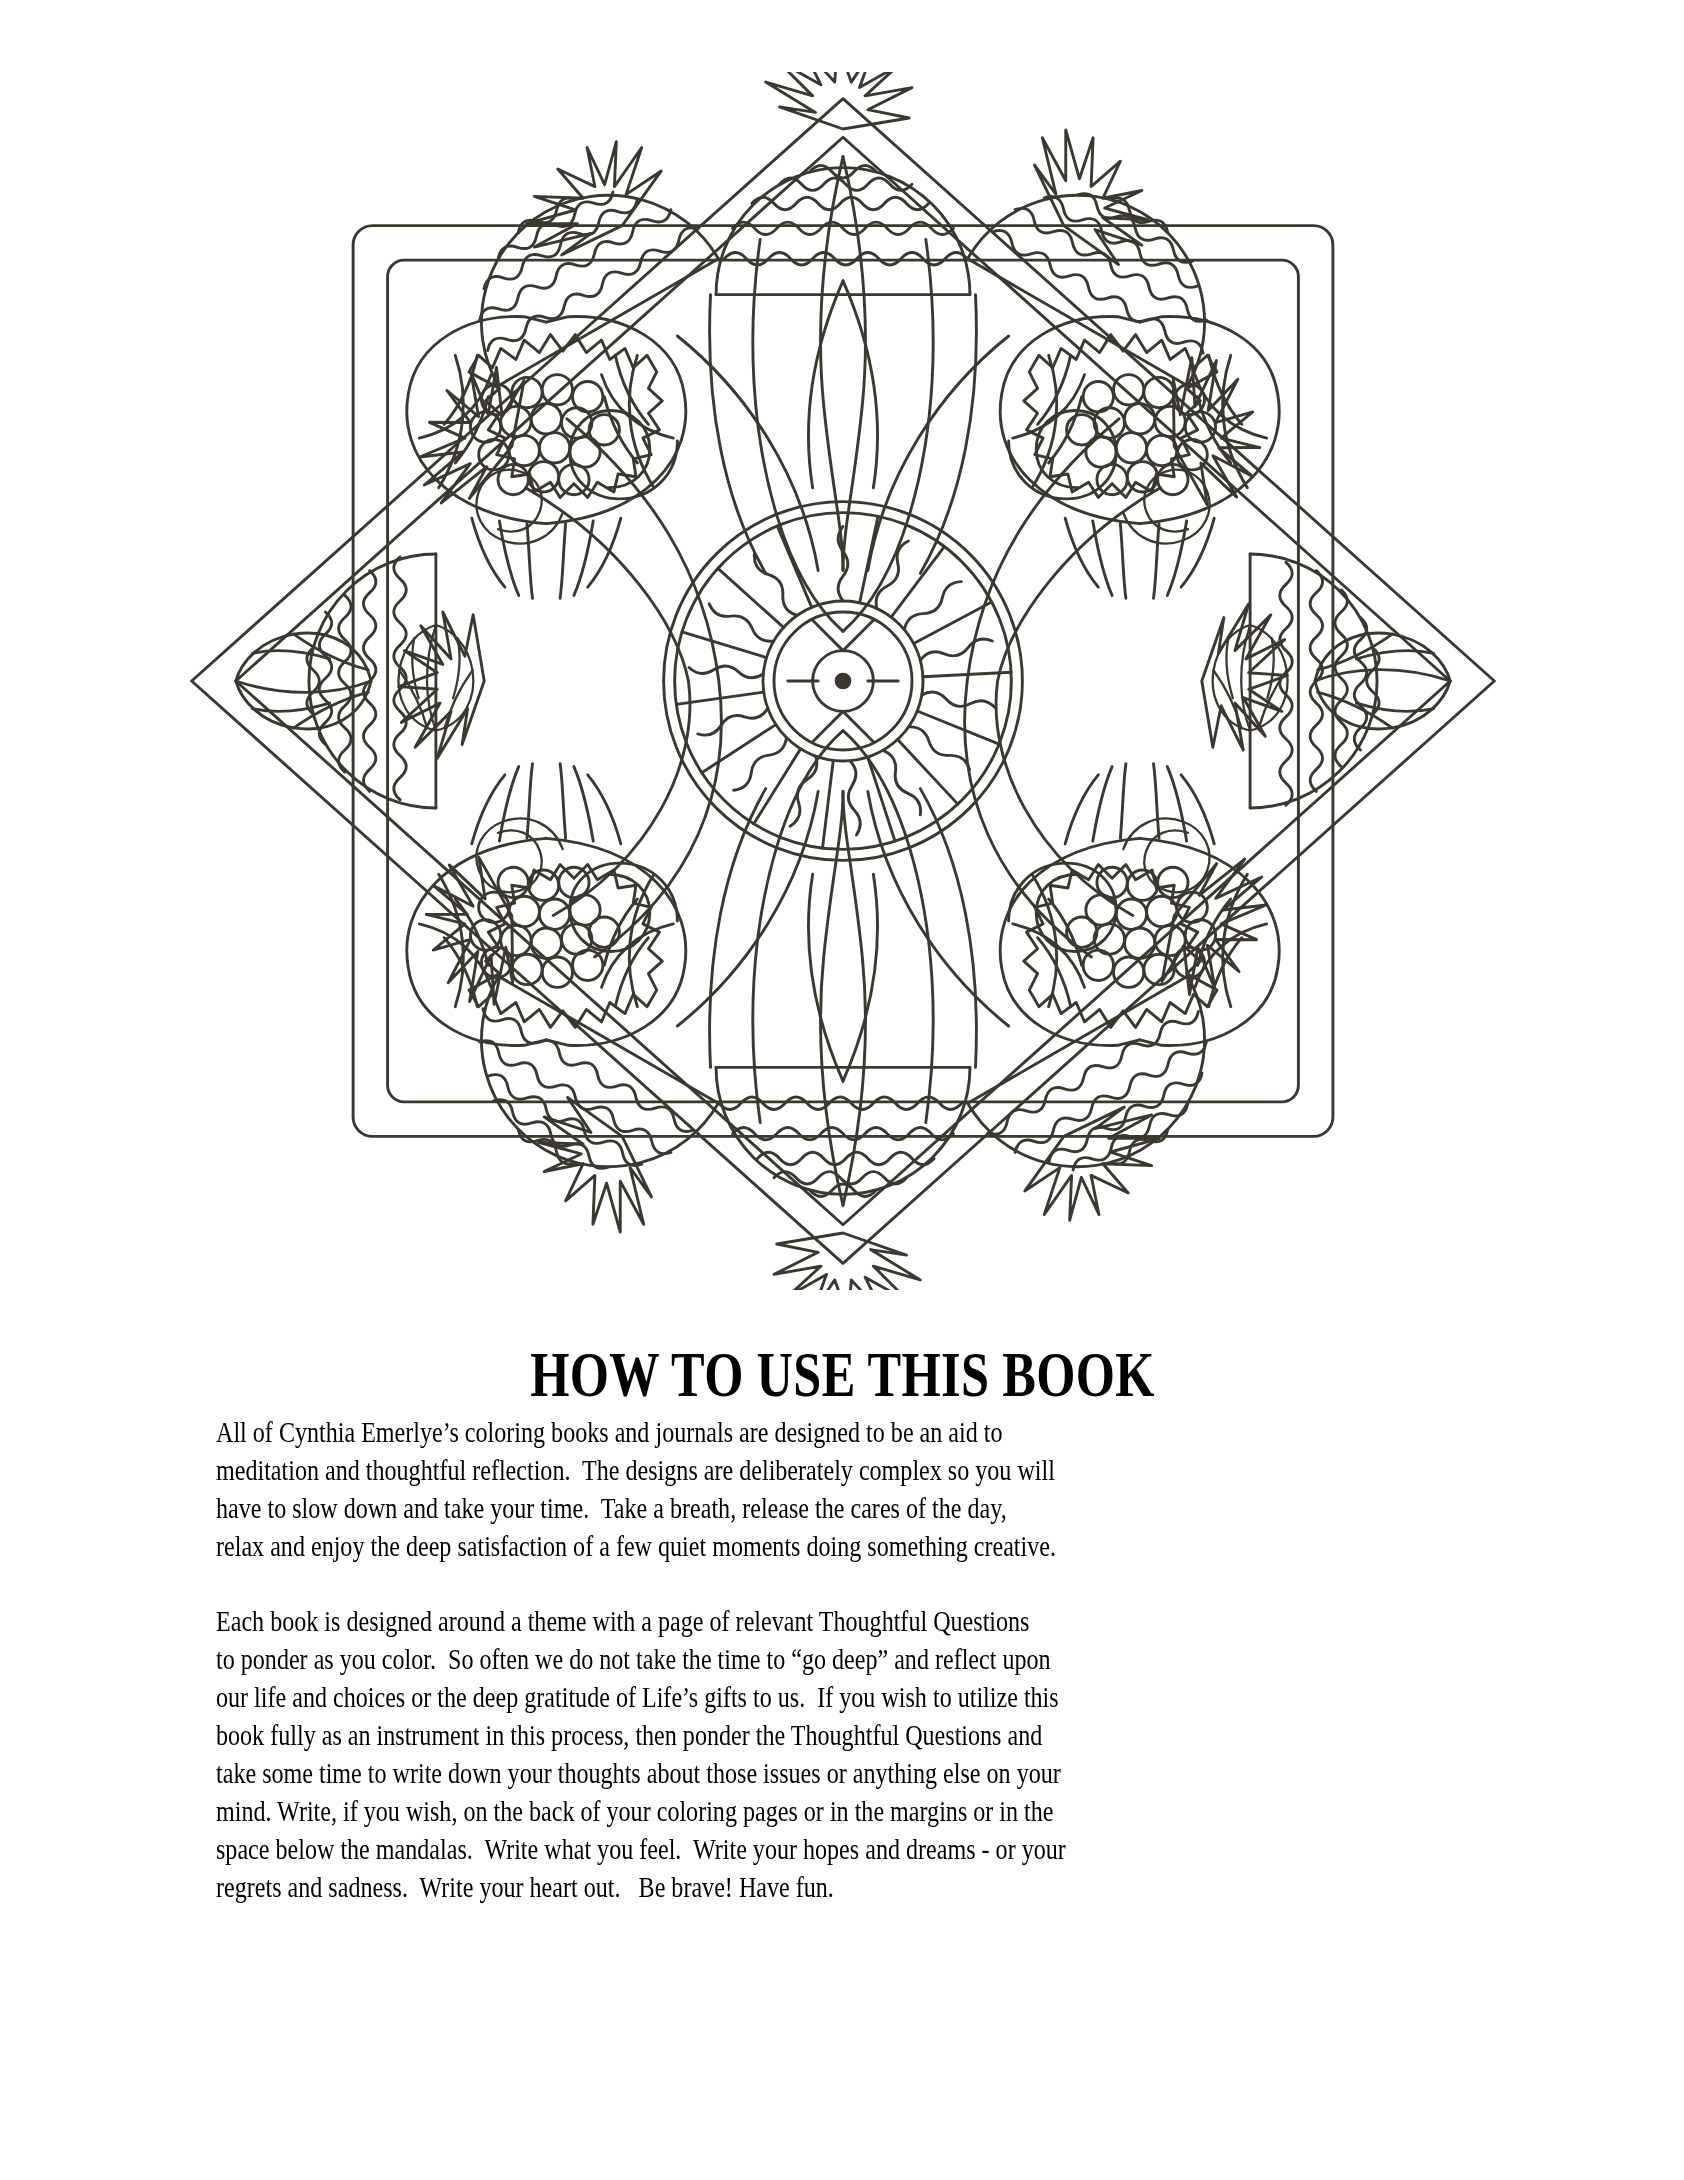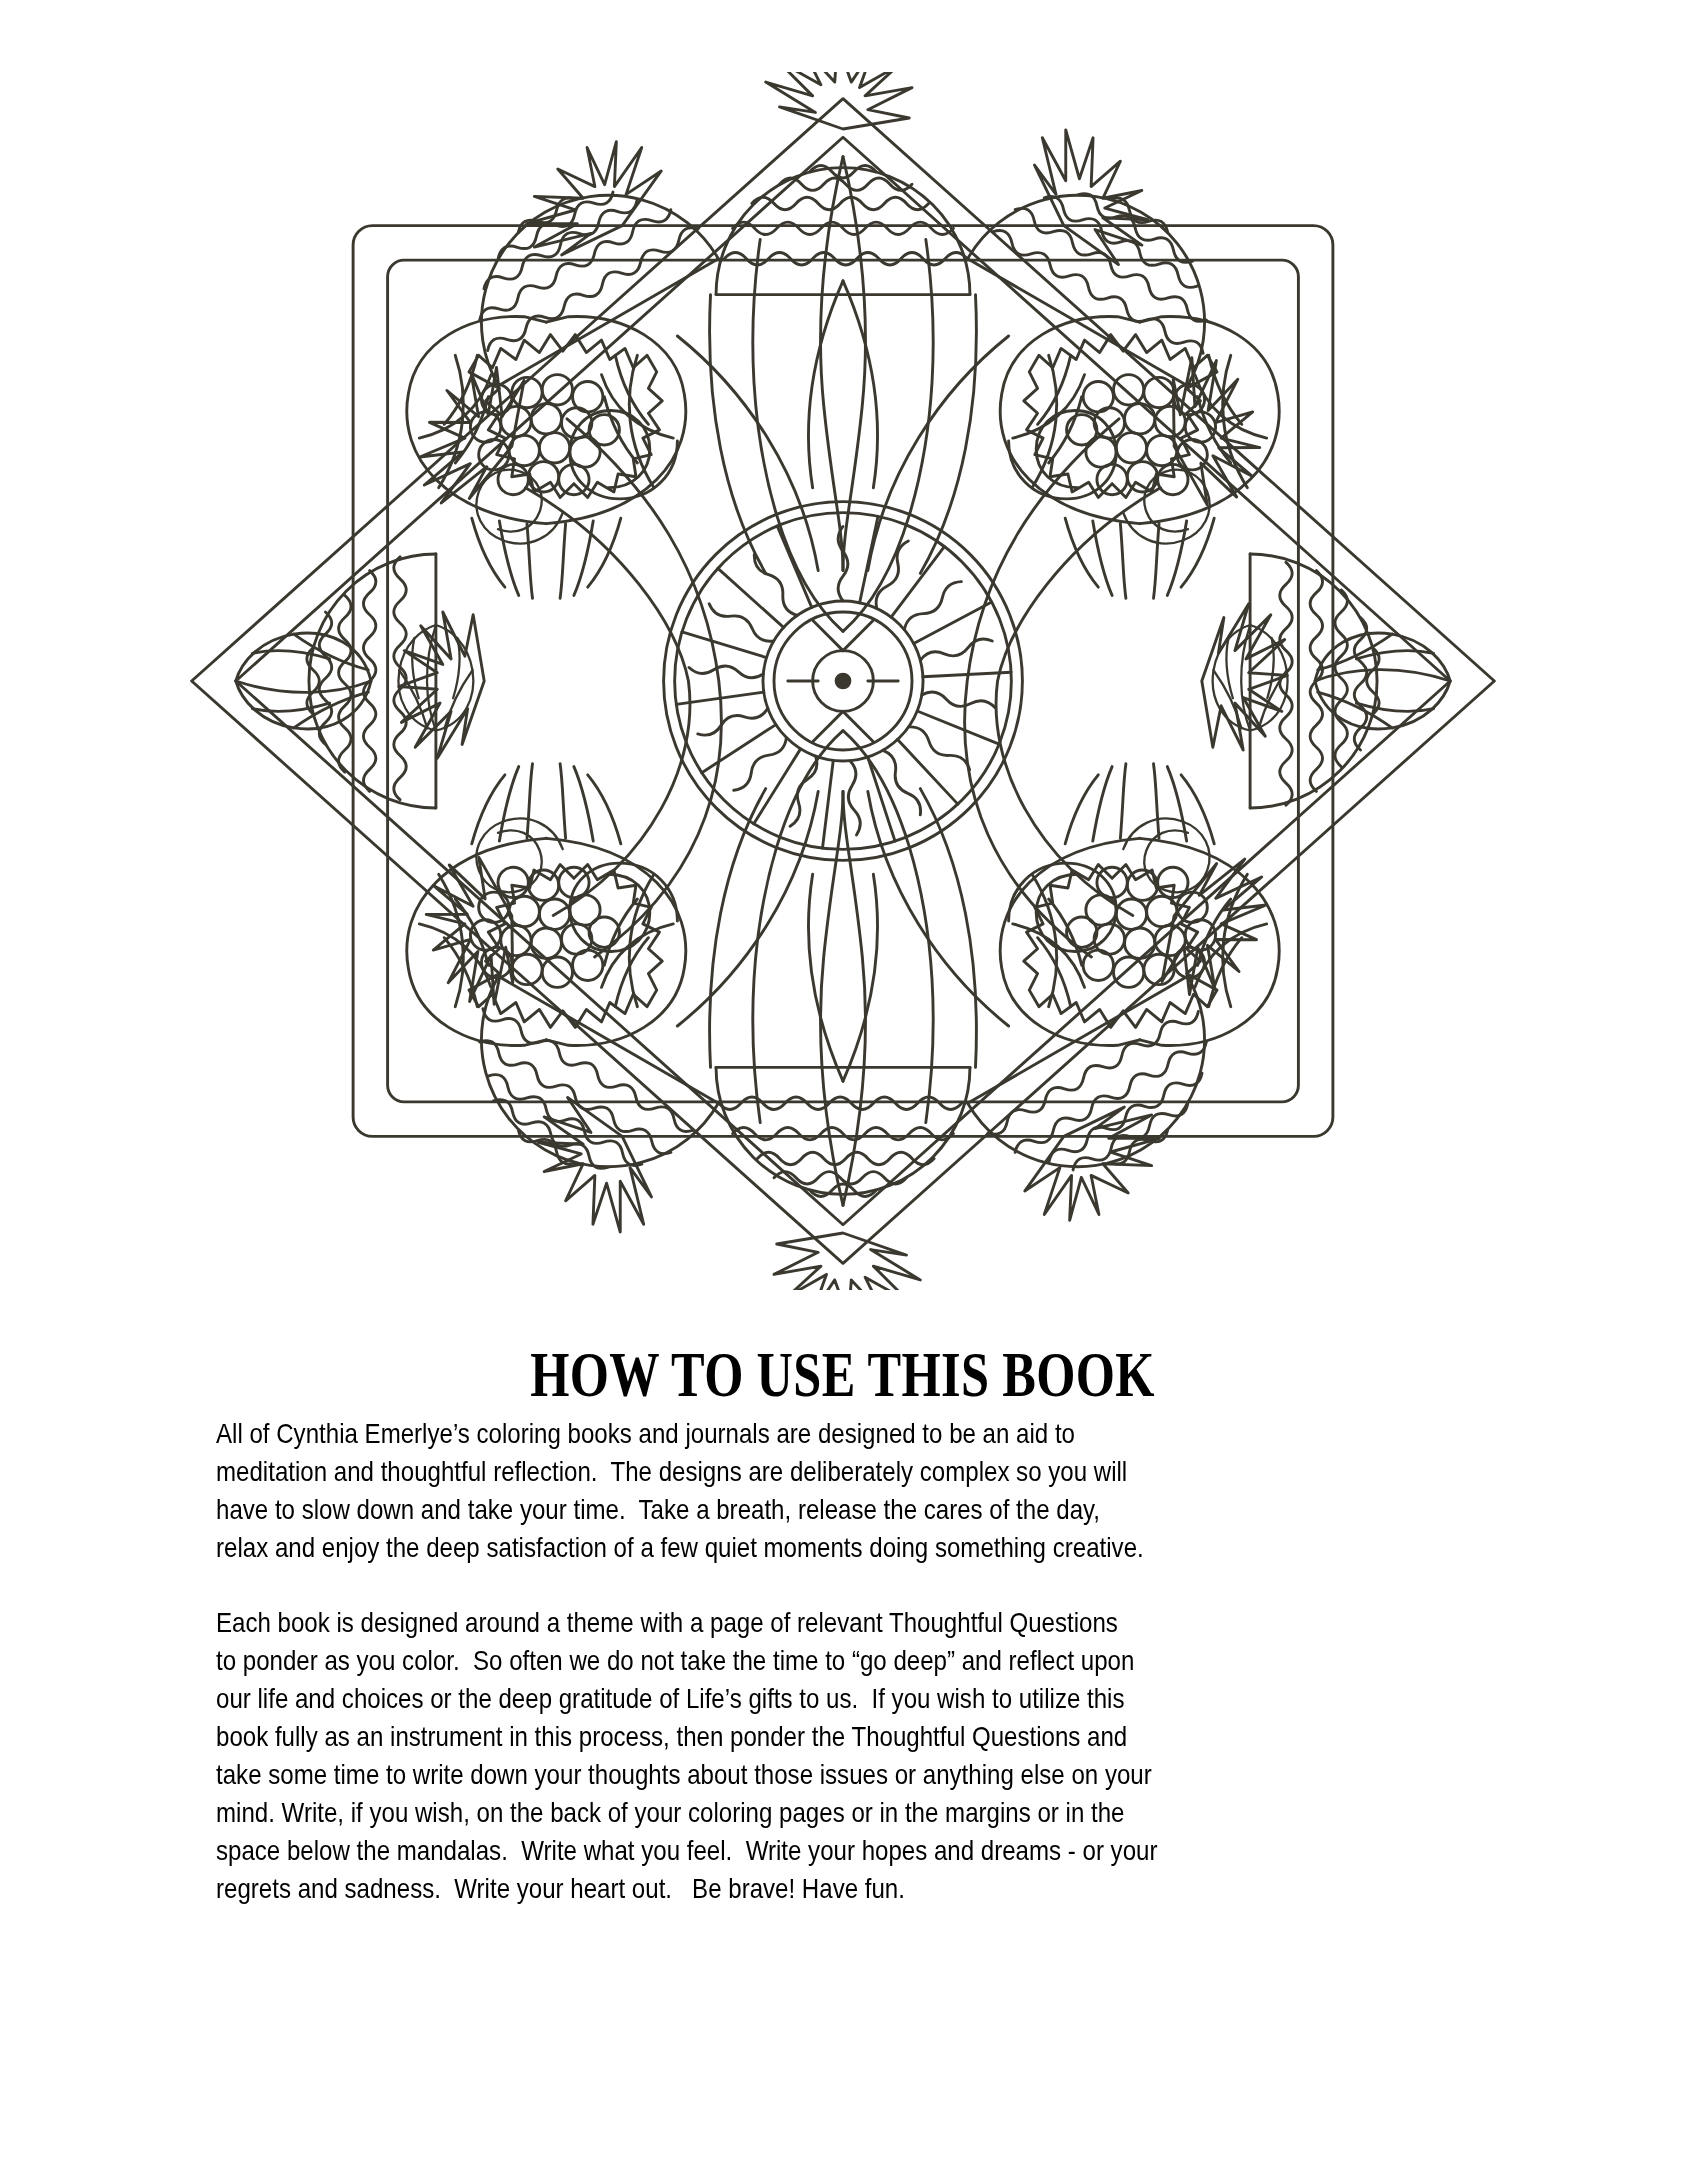--- a/index.html
+++ b/index.html
@@ -47,20 +47,21 @@
     white-space: nowrap;
   }
 
   
   .body-copy {
     position: absolute;
     left: 216px;
     top: 1414px;
     width: 1295px;
     color: #000000;
+    font-family: Liberation Serif, serif;
   }
   .para {
     font-size: 28.5px;
     line-height: 38px;
     transform: scaleX(0.845);
     transform-origin: left top;
     width: 1533px;
     white-space: pre-wrap;
     margin: 0;
   }

